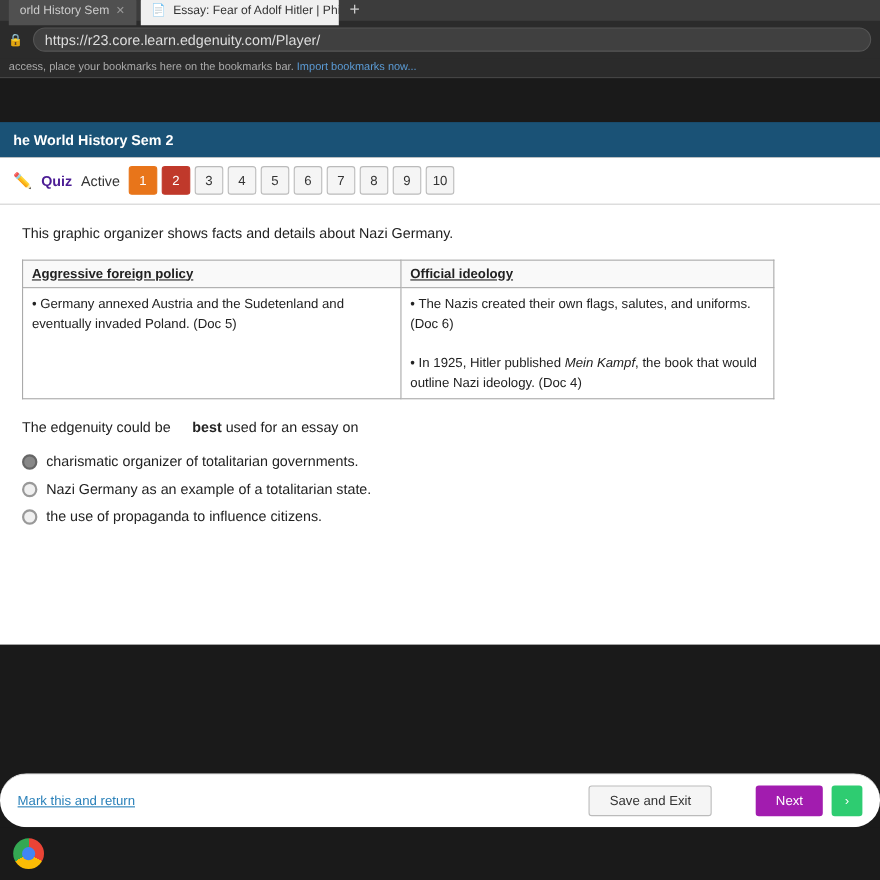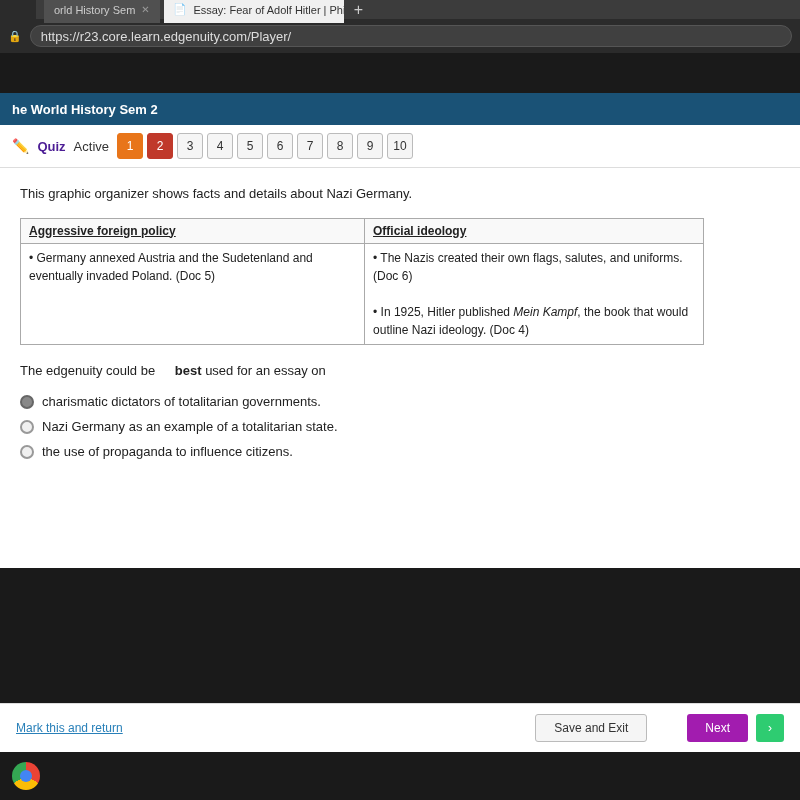--- a/index.html
+++ b/index.html
@@ -18,21 +18,20 @@
       padding: 0;
     }
 
     .tab-bar {
       display: flex;
       align-items: center;
       background: #3c3c3c;
       height: 19px;
       padding: 0 8px;
       gap: 4px;
-      margin-left: 36px;
     }
 
     .tab {
       display: flex;
       align-items: center;
       background: #505050;
       color: #ccc;
       font-size: 11px;
       padding: 0 10px;
       height: 26px;
@@ -266,20 +265,21 @@
       background: #fff;
       border-top: 1px solid #ddd;
       padding: 10px 16px;
       display: flex;
       align-items: center;
       justify-content: space-between;
       position: absolute;
       bottom: 48px;
       left: 0;
       right: 0;
+      border-radius: 24px;
     }
 
     .mark-return-link {
       color: #2980b9;
       text-decoration: underline;
       font-size: 12px;
       cursor: pointer;
     }
 
     .footer-buttons {
@@ -376,20 +376,24 @@
 
     </div>
     <span class="tab-new">+</span>
   </div>
 
   <div class="address-bar">
     <span class="address-lock">🔒</span>
     <input class="address-input" type="text" value="https://r23.core.learn.edgenuity.com/Player/" style="">
   </div>
 
+  <div class="bookmarks-bar">
+    <span>access, place your bookmarks here on the bookmarks bar.</span>
+    <a>Import bookmarks now...</a>
+  </div>
 </div>
 
 <div class="app-header">
   <span>he World History Sem 2</span>
 </div>
 
 <div class="quiz-nav-area">
   <button class="edit-icon-btn">✏️</button>
   <span class="quiz-label">Quiz</span>
   <span class="active-label">Active</span>
@@ -429,21 +433,21 @@
     </tbody>
   </table>
 
   <p class="best-used-text">
     <span>The edgenuity could be </span><strong>best</strong><span> used for an essay on</span>
   </p>
 
   <div class="answer-choices">
     <div class="answer-choice">
       <div class="radio-circle selected"></div>
-      <span>charismatic dictators of totalitarian governments.</span>
+      <span>charismatic organizer of totalitarian governments.</span>
     </div>
     <div class="answer-choice">
       <div class="radio-circle"></div>
       <span>Nazi Germany as an example of a totalitarian state.</span>
     </div>
     <div class="answer-choice">
       <div class="radio-circle"></div>
       <span>the use of propaganda to influence citizens.</span>
     </div>
   </div>

